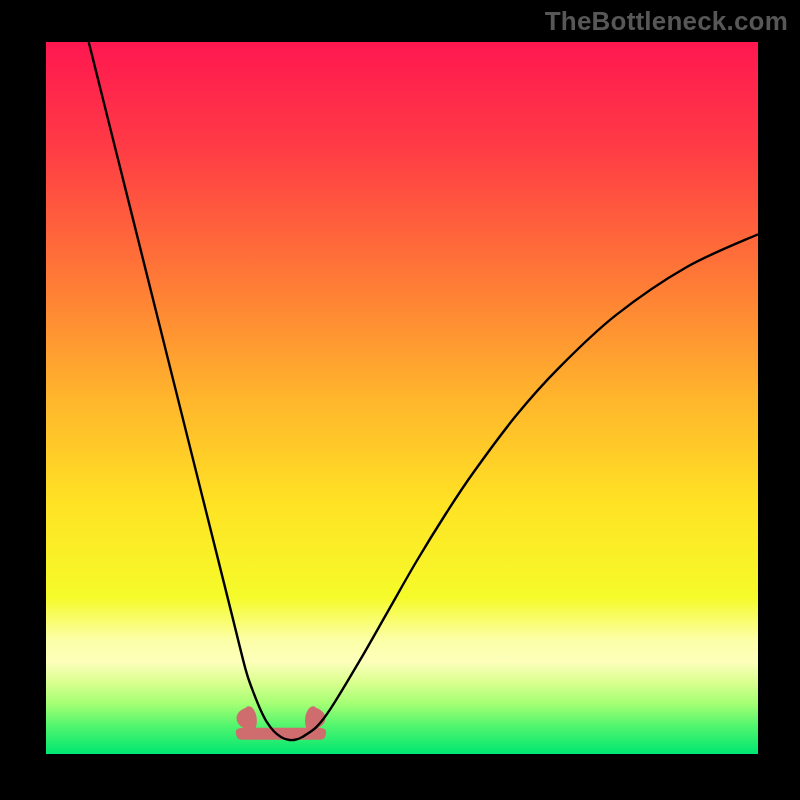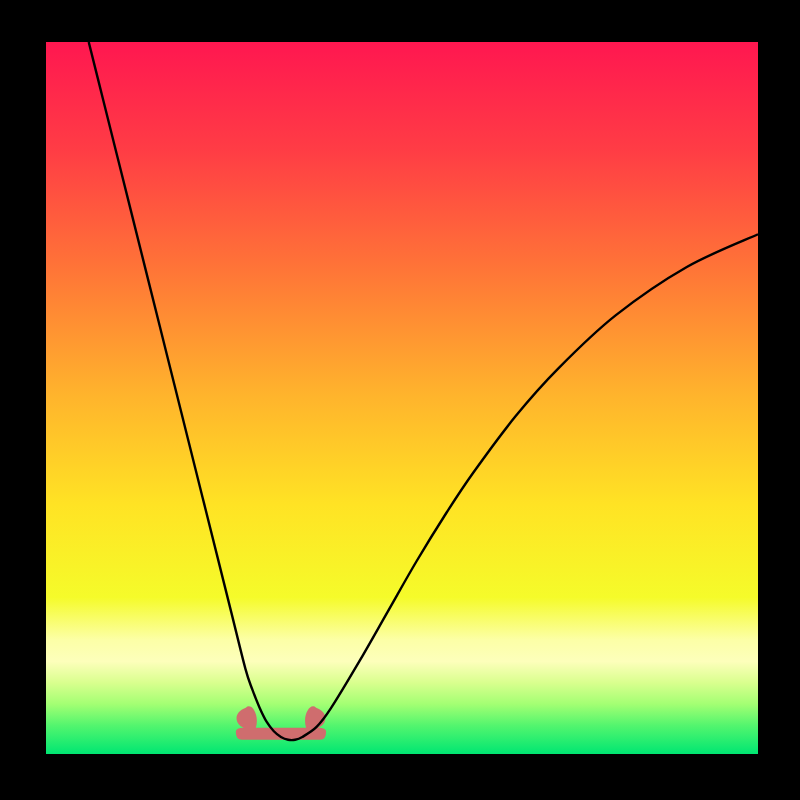--- a/index.html
+++ b/index.html
@@ -40,20 +40,21 @@
     font-size: 26px;
     font-weight: 600;
     color: #575757;
     letter-spacing: 0.2px;
   }
 </style>
 </head>
 <body>
 
 <div class="frame">
+  <div class="watermark">TheBottleneck.com</div>
 
   <div class="plot">
     <svg class="gradient" viewBox="0 0 712 712" preserveAspectRatio="none">
       <defs>
         <linearGradient id="bgGrad" x1="0" y1="0" x2="0" y2="1">
             <stop offset="0%" stop-color="#ff1750"></stop>
             <stop offset="15%" stop-color="#ff3c45"></stop>
             <stop offset="32%" stop-color="#ff7537"></stop>
             <stop offset="50%" stop-color="#ffb52c"></stop>
             <stop offset="65%" stop-color="#ffe324"></stop>

